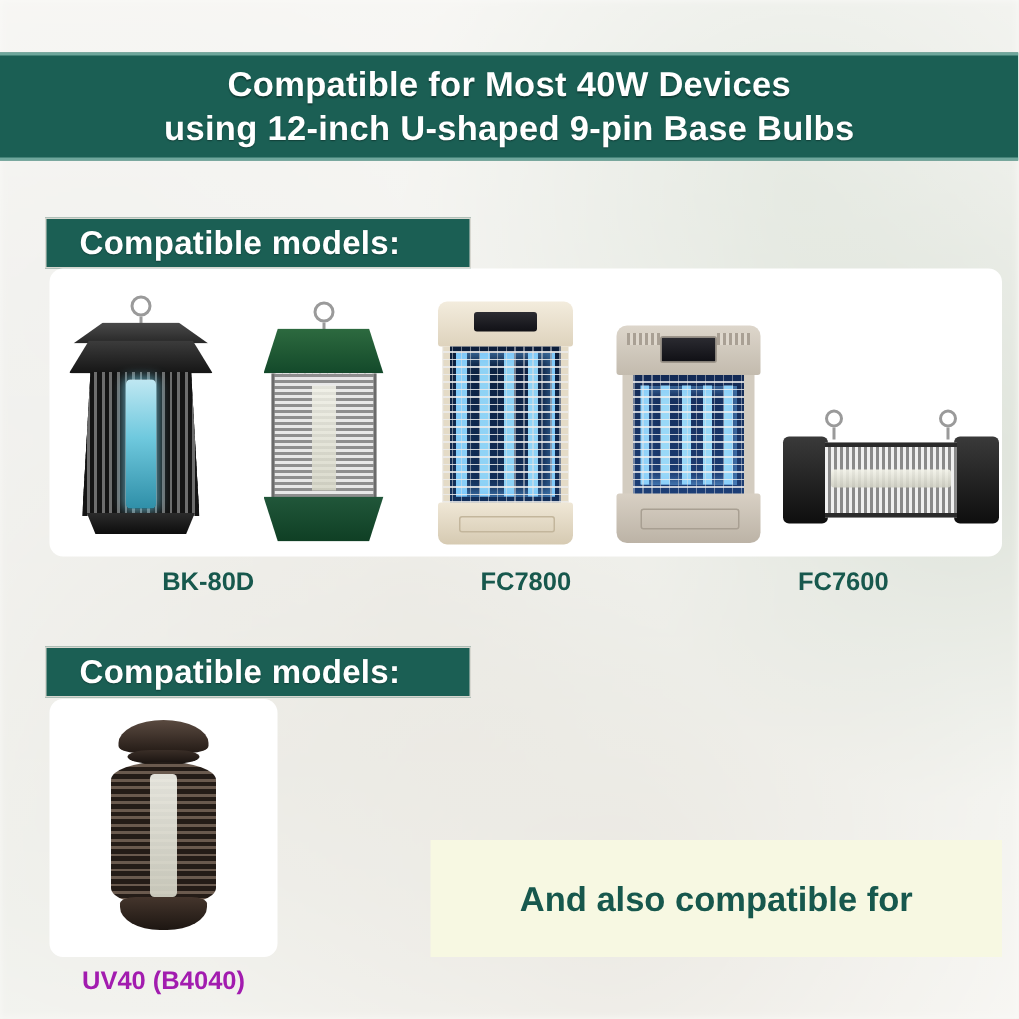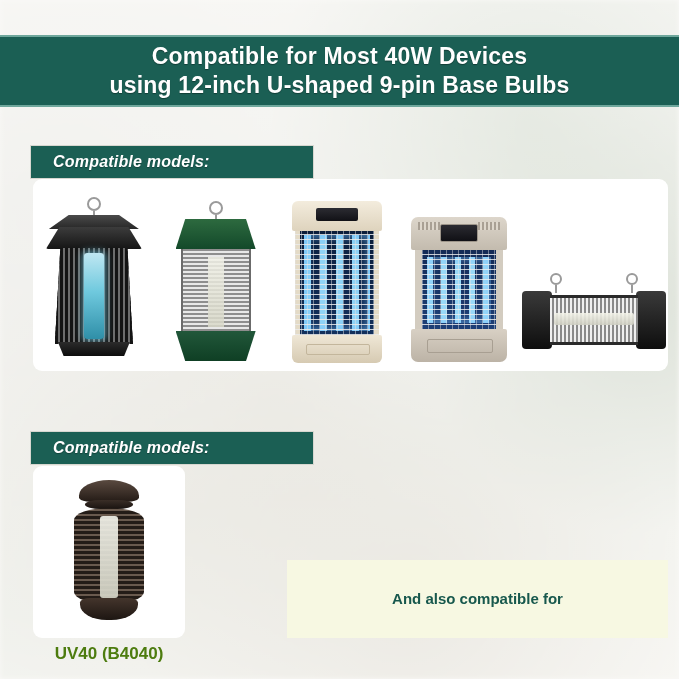--- a/index.html
+++ b/index.html
@@ -52,26 +52,25 @@
     text-shadow:0 1px 1px rgba(0,0,0,.35);
     white-space:nowrap;
   }
 
   
   .tag{
     position:absolute;
     background:#1b5f54;
     border:1px solid #d7d7d0;
     color:#fff;
-    font-size:16px; font-weight:bold;
+    font-size:22px; font-weight:bold;
     display:flex; align-items:center;
     padding-left:22px;
     letter-spacing:.2px;
     text-shadow:0 1px 1px rgba(0,0,0,.3);
-    font-style:italic;
   }
   #tag-1{ left:30px; top:145px; width:284px; height:34px; }
   #tag-2{ left:30px; top:431px; width:284px; height:34px; }
 
   
   .card{
     position:absolute;
     background:#ffffff;
     border-radius:9px;
   }
@@ -102,35 +101,35 @@
     text-align:center;
     font-size:17px; font-weight:bold;
     color:#17584d;
   }
 
   
   #label-uv40{
     position:absolute; left:33px; top:644px;
     width:152px; text-align:center;
     font-size:17px; font-weight:bold;
-    color:#4d7c0f;
+    color:#a21caf;
     white-space:nowrap;
   }
 
   
   #callout{
     position:absolute; left:287px; top:560px;
     width:381px; height:78px;
     background:#f7f8e2;
     display:flex; flex-direction:column;
     align-items:center; justify-content:center;
     text-align:center;
   }
   #callout .cl{
-    font-size:15px; font-weight:bold; line-height:30px;
+    font-size:23px; font-weight:bold; line-height:30px;
     color:#17584d; white-space:nowrap;
   }
 
   
   .dev{ position:relative; }
 
   
   .ring{
     position:absolute; top:0; left:50%; transform:translateX(-50%);
     width:14px; height:14px; border:2px solid #9a9a9a;
@@ -424,20 +423,23 @@
         <div class="end-l"></div>
         <div class="end-r"></div>
         <div class="mid"></div>
         <div class="tube"></div>
       </div>
     </div>
 
   </div>
 
   <div class="label-row">
+    <div class="label-cell">BK-80D</div>
+    <div class="label-cell">FC7800</div>
+    <div class="label-cell">FC7600</div>
   </div>
 
   <div class="tag" id="tag-2">Compatible models:</div>
 
   <div class="card" id="card-row2">
     <div style="position:absolute;left:50%;top:12px;transform:translateX(-50%);">
       <div class="dev uv">
         <div class="top"></div>
         <div class="collar"></div>
         <div class="cage"></div>

